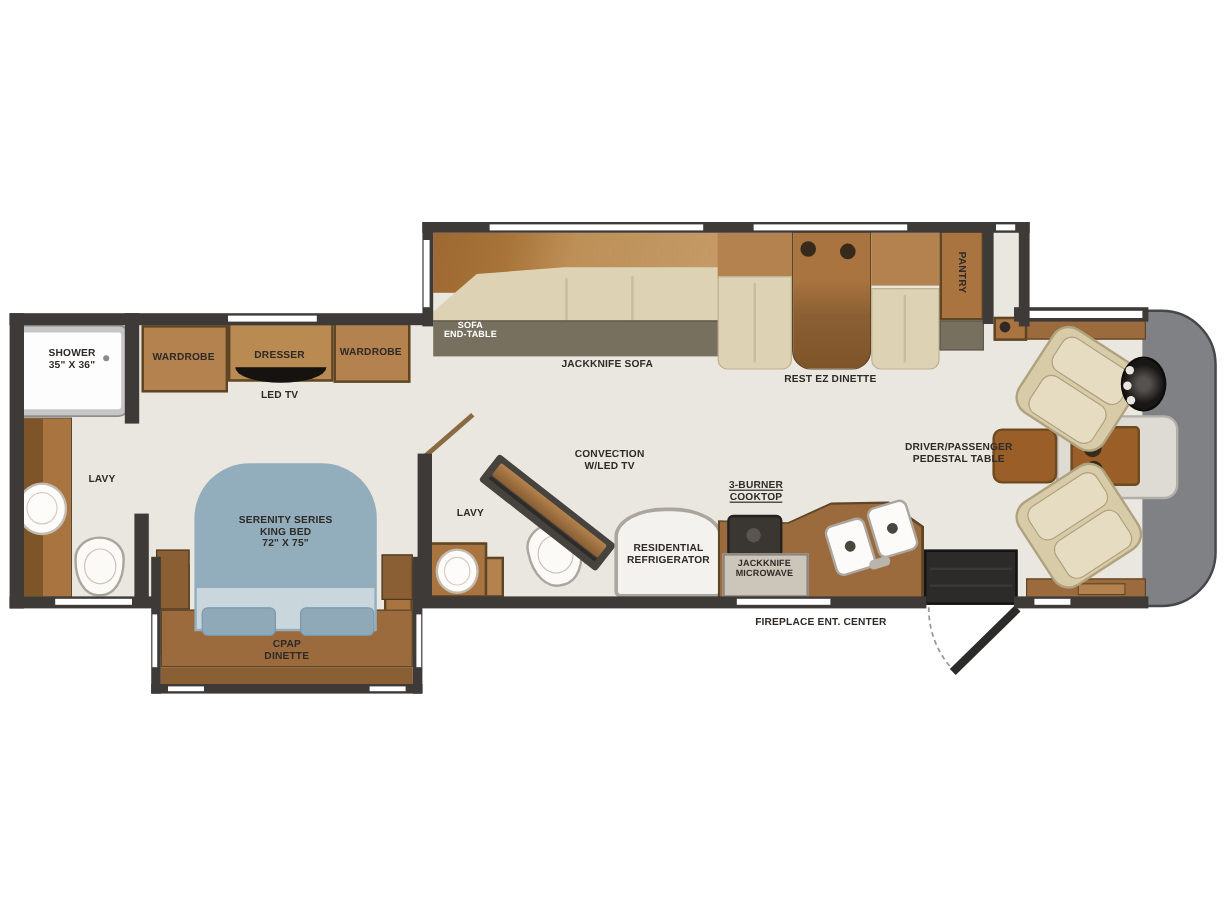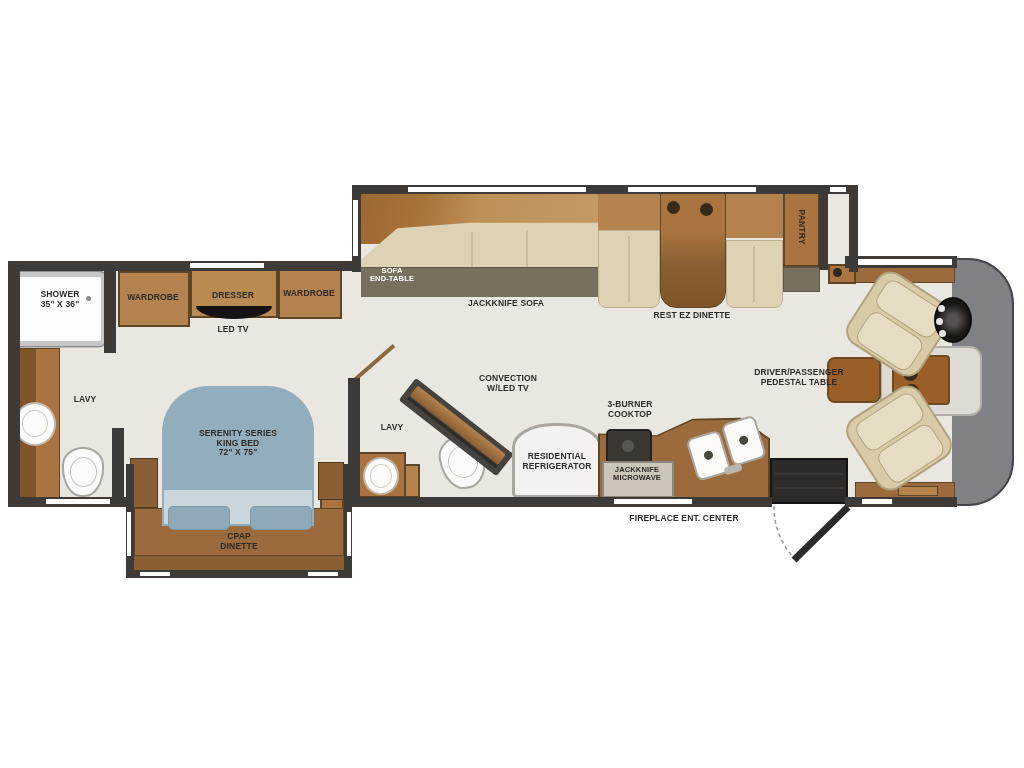--- a/index.html
+++ b/index.html
@@ -204,21 +204,21 @@
   <div class="lbl" style="left:239px;top:532px;">CPAP
 DINETTE</div>
   <div class="lbl lbl-light" style="left:392px;top:267px;font-size:7.5px;">SOFA
 END-TABLE</div>
   <div class="lbl" style="left:506px;top:299px;">JACKKNIFE SOFA</div>
   <div class="lbl" style="left:692px;top:311px;">REST EZ DINETTE</div>
   <div class="lbl lbl-rot" style="left:801px;top:227px;">PANTRY</div>
   <div class="lbl" style="left:392px;top:423px;">LAVY</div>
   <div class="lbl" style="left:508px;top:374px;">CONVECTION
 W/LED TV</div>
-  <div class="lbl" style="left:630px;top:400px;">3-BURNER
+  <div class="lbl" style="left:630px;top:400px;text-decoration:underline;">3-BURNER
 COOKTOP</div>
   <div class="lbl" style="left:557px;top:452px;">RESIDENTIAL
 REFRIGERATOR</div>
   <div class="lbl" style="left:637px;top:466px;font-size:7.5px;">JACKKNIFE
 MICROWAVE</div>
   <div class="lbl" style="left:787px;top:368px;margin-left:12px;">DRIVER/PASSENGER
 PEDESTAL TABLE</div>
   <div class="lbl" style="left:684px;top:514px;">FIREPLACE ENT. CENTER</div>
 
 </div>

